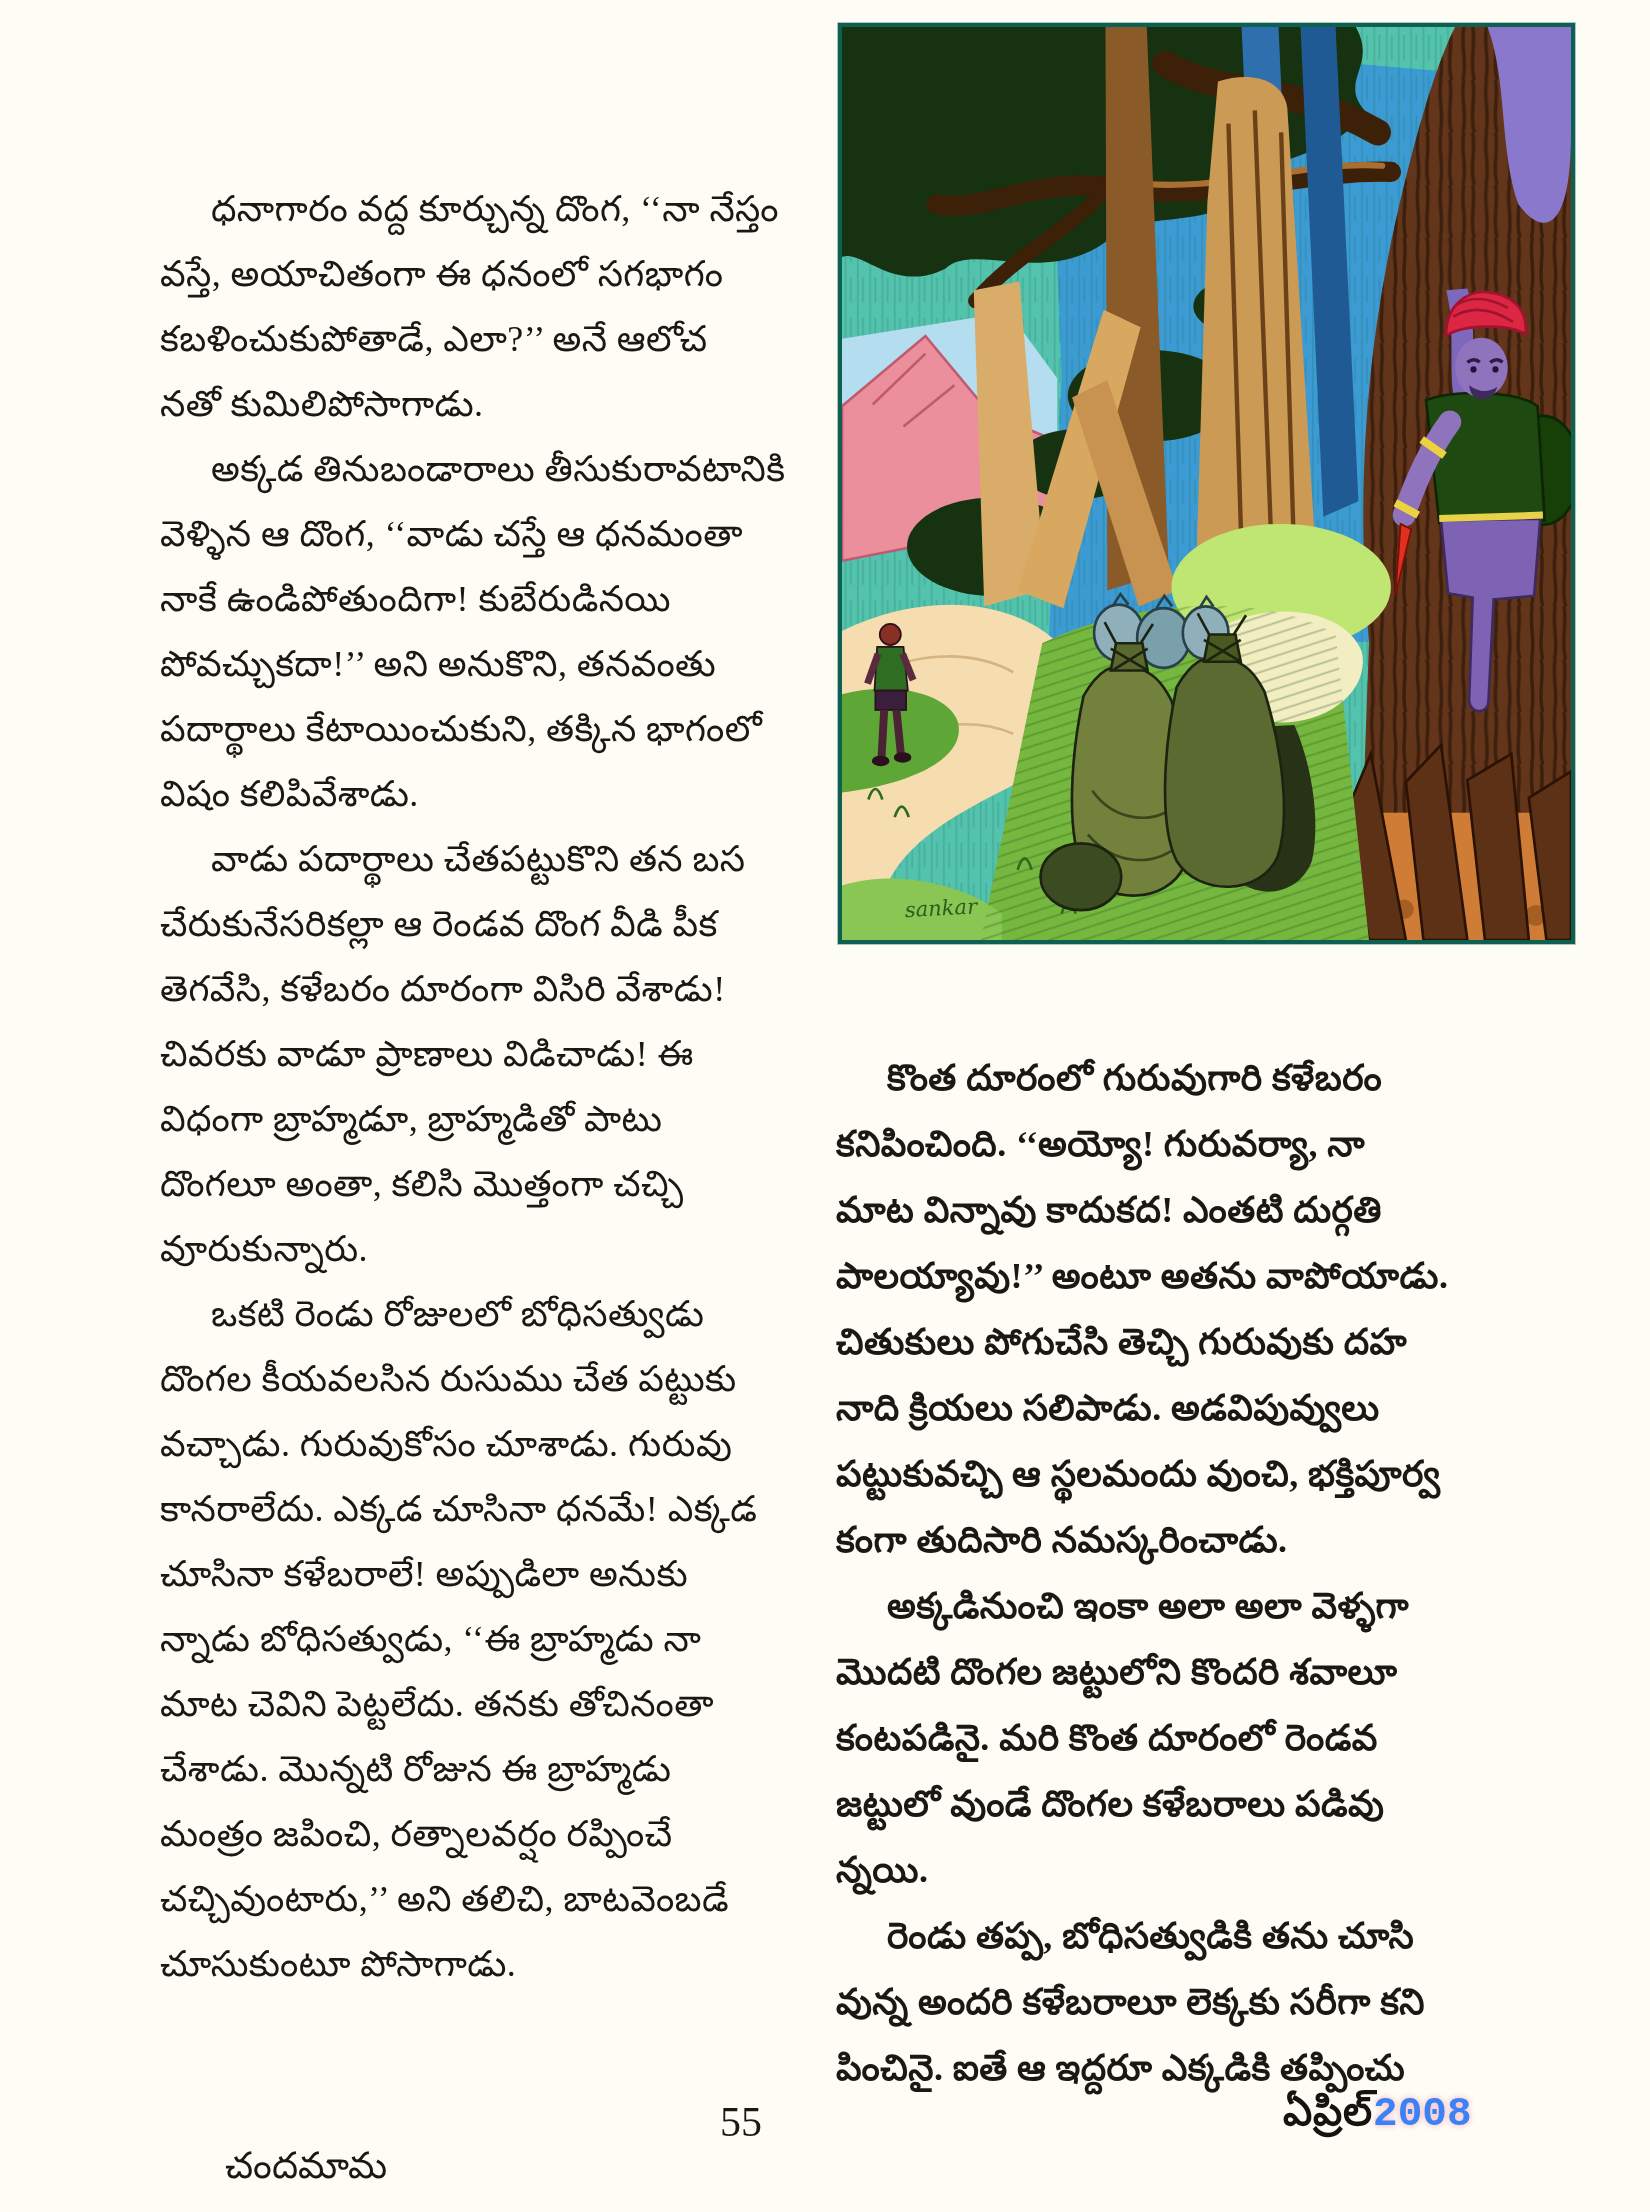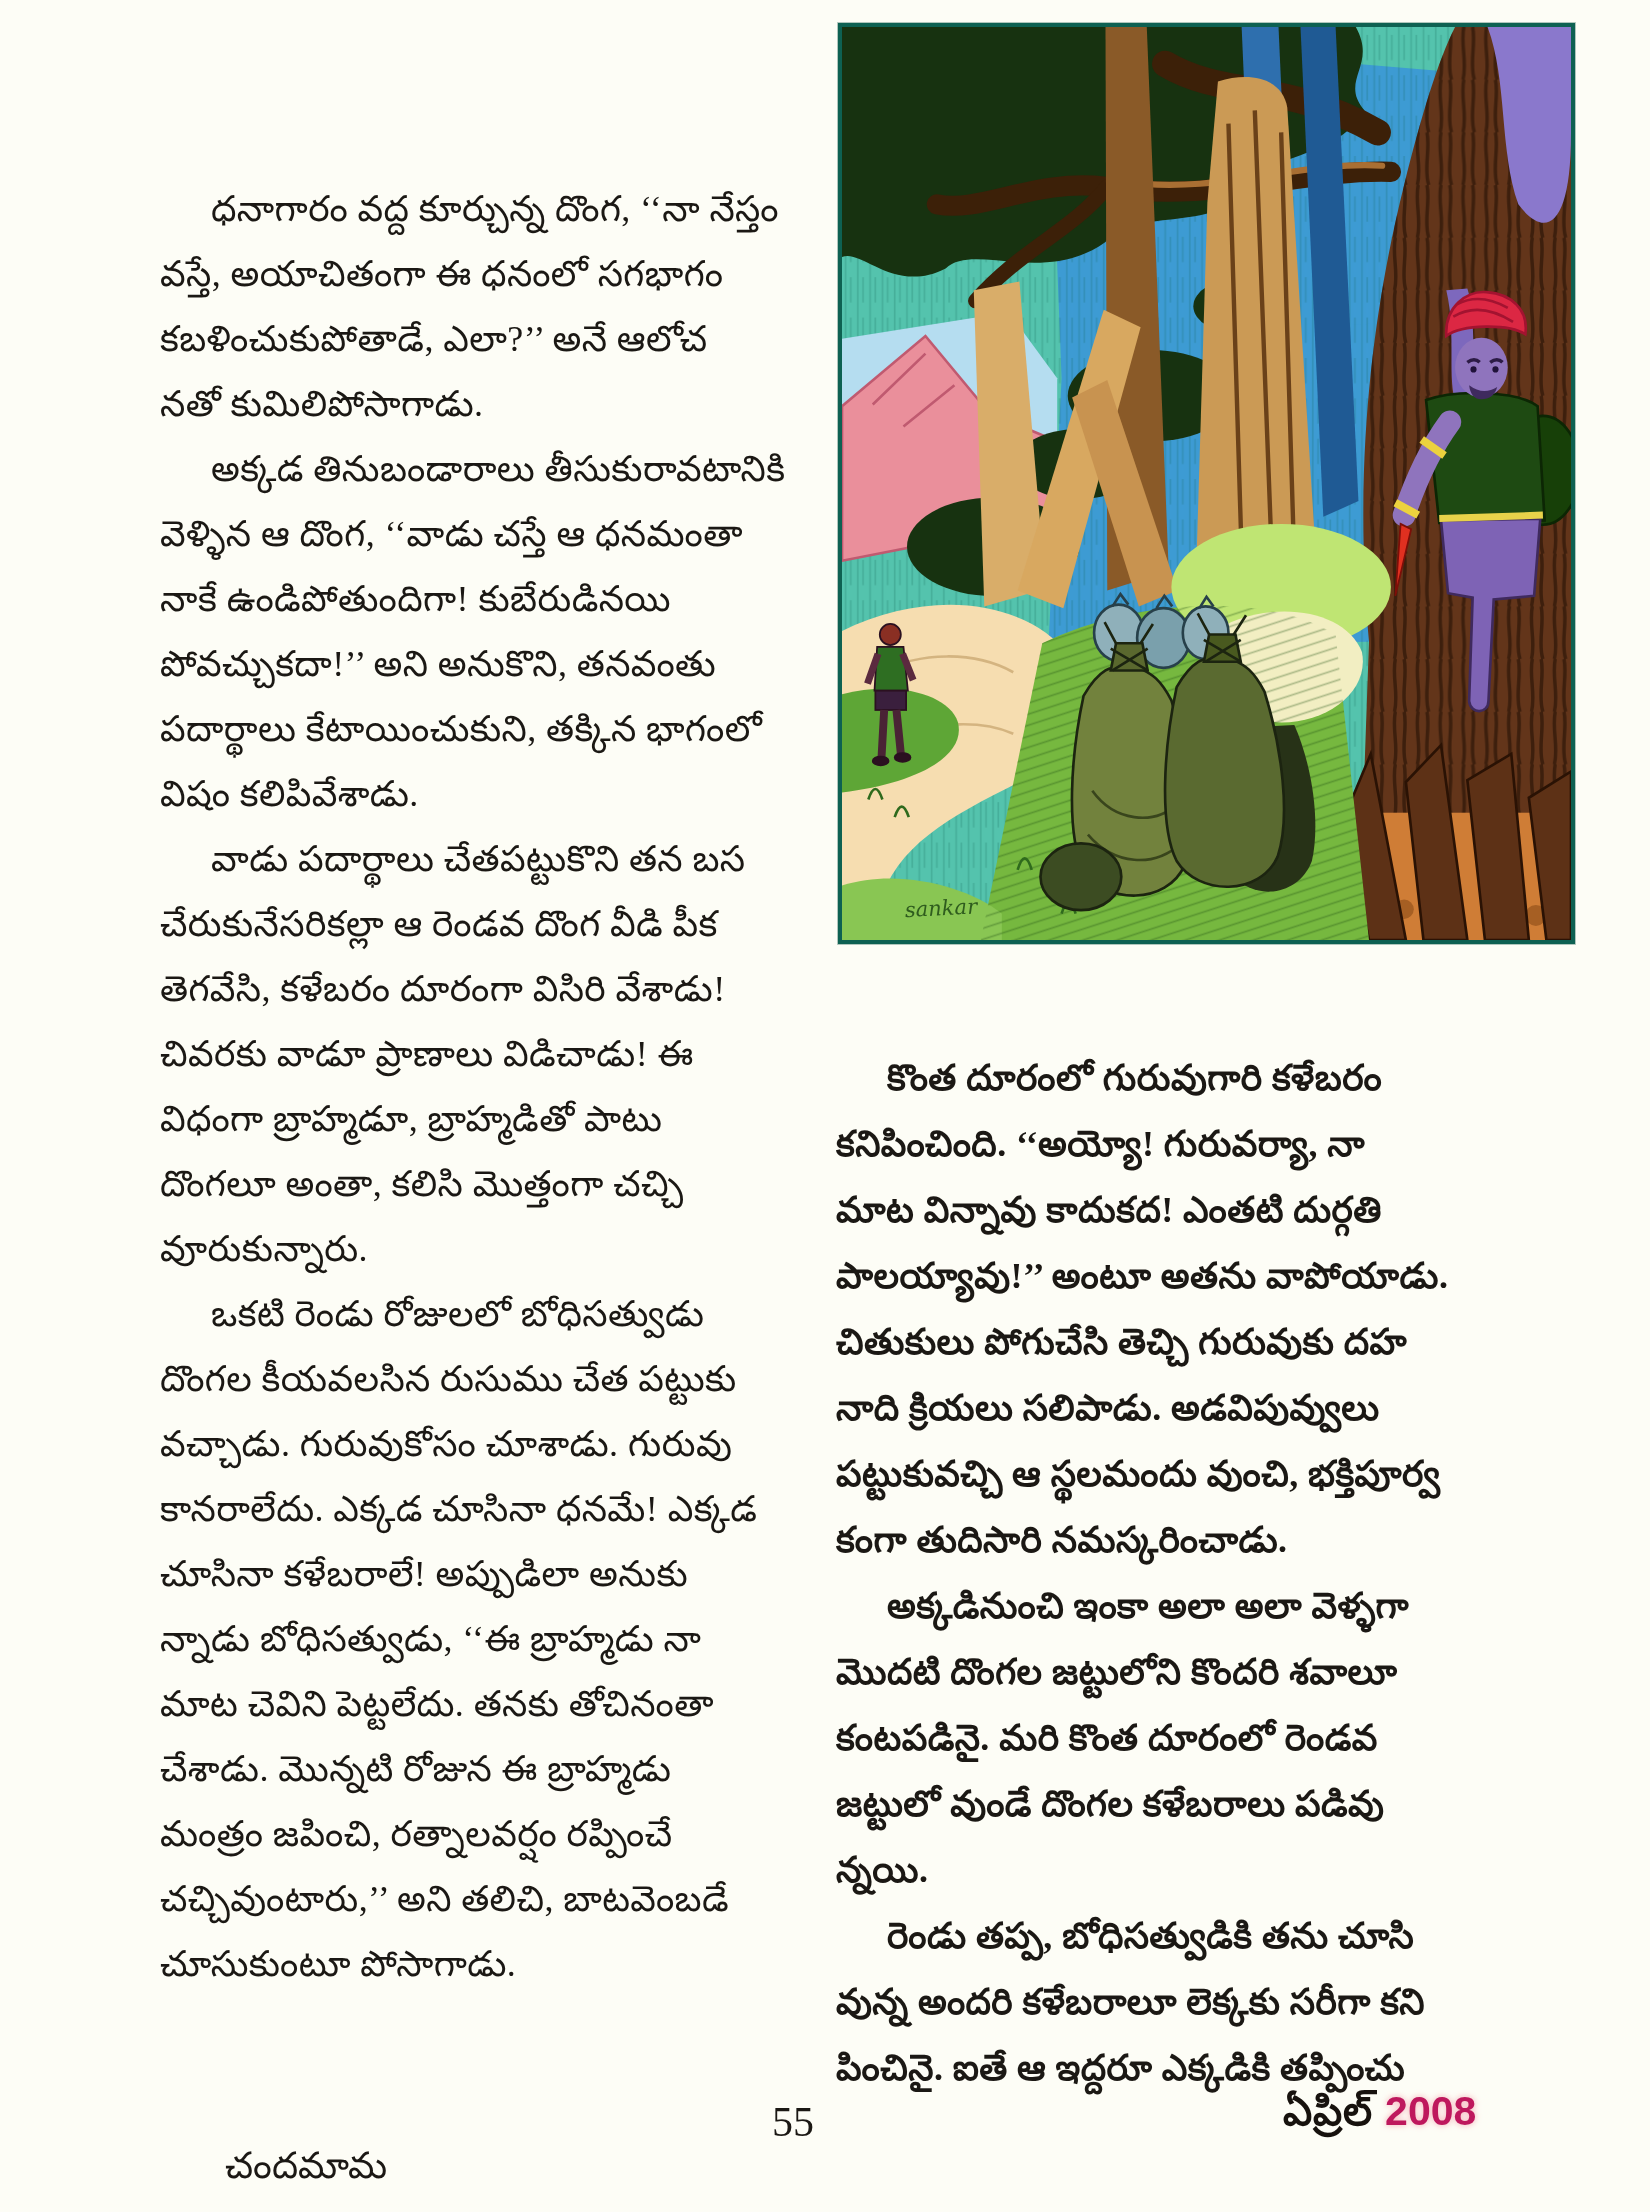--- a/index.html
+++ b/index.html
@@ -16,27 +16,27 @@
   .para{margin:0;}
   .line{
     font-size:36px;line-height:65px;white-space:nowrap;
     letter-spacing:0.4px;
   }
   #right-col .line{line-height:66px;font-weight:bold;}
   .para .line.first{text-indent:51px;}
   
   .footer-item{position:absolute;}
   #footer-magazine{left:225px;top:2105px;font-size:37px;margin-top:39px;}
-  #footer-page{left:772px;top:2098px;font-size:42px;font-family:"Liberation Serif",serif;text-align:right;}
+  #footer-page{left:720px;top:2098px;font-size:42px;font-family:"Liberation Serif",serif;text-align:right;}
   #footer-issue{left:1283px;top:2087px;font-size:41px;font-weight:bold;white-space:nowrap;}
   #footer-issue .month{color:#17120e;letter-spacing:0.9px;}
   #footer-issue .year{
-    color:#be185d;margin-left:12px;font-weight:700;
+    color:#3b82f6;margin-left:0;font-weight:700;
     text-shadow:0 0 6.1px rgba(244,150,165,.8);
-    font-family:Liberation Sans, sans-serif;
+    font-family:Liberation Mono, monospace;
   }
   
   #illustration{
     position:absolute;left:838px;top:23px;width:729px;height:913px;
     border:4.4px solid #0e6152;
     box-shadow:inset 0 0 0 2.6px rgba(12,80,62,.5), 0 0 0 0.9px rgba(12,80,62,.35);
     background:#54c3ad;overflow:hidden;
   }
   #illustration svg{display:block;width:100%;height:100%;}
 </style>

